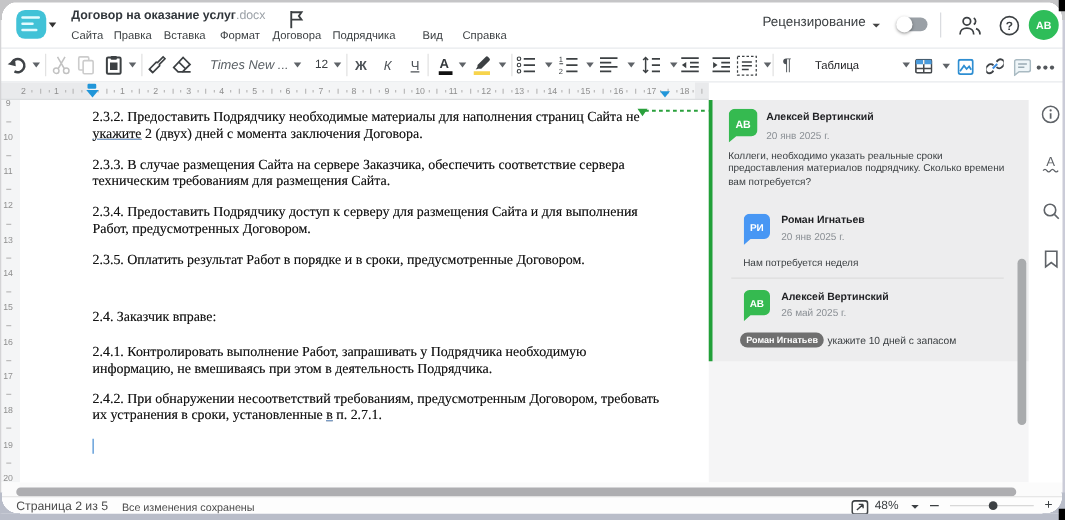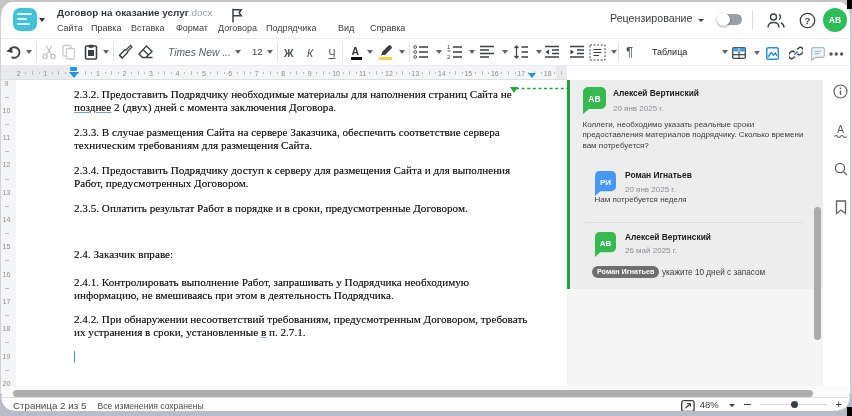--- a/index.html
+++ b/index.html
@@ -318,21 +318,21 @@
     <div class="rnum" style="left:0px;top:325.20000000000005px;width:13px;text-align:center;">18</div>
     <div class="tick" style="left:5px;top:342.35px;width:4px;height:1px;"></div>
     <div class="rnum" style="left:0px;top:352.5px;width:13px;text-align:center;">19</div>
     <div class="tick" style="left:5px;top:369.65px;width:4px;height:1px;"></div>
     <div class="rnum" style="left:0px;top:379.8px;width:13px;text-align:center;">20</div>
   </div>
 
 <div class="abs" style="left:16px;top:80px;width:551px;height:306px;background:#fff;"></div>
 
 <div class="abs" style="left:74px;top:0;width:480px;font-family:'Liberation Serif',serif;font-size:11.15px;line-height:13px;color:#151515;text-shadow:0 0 0.5px rgba(21,21,21,0.55);">
-  <div class="abs" style="top:87.5px;width:480px;">2.3.2. Предоставить Подрядчику необходимые материалы для наполнения страниц Сайта не<br><span style="text-decoration:underline;text-decoration-color:#7a9cc6;">позднее</span> 2 (двух) дней с момента заключения Договора.</div>
+  <div class="abs" style="top:87.5px;width:480px;">2.3.2. Предоставить Подрядчику необходимые материалы для наполнения страниц Сайта не<br><span style="text-decoration:underline;text-decoration-color:#7a9cc6;">укажите</span> 2 (двух) дней с момента заключения Договора.</div>
   <div class="abs" style="top:125.7px;width:480px;">2.3.3. В случае размещения Сайта на сервере Заказчика, обеспечить соответствие сервера<br>техническим требованиям для размещения Сайта.</div>
   <div class="abs" style="top:163.8px;width:480px;">2.3.4. Предоставить Подрядчику доступ к серверу для размещения Сайта и для выполнения<br>Работ, предусмотренных Договором.</div>
   <div class="abs" style="top:201.9px;width:480px;">2.3.5. Оплатить результат Работ в порядке и в сроки, предусмотренные Договором.</div>
   <div class="abs" style="top:248.2px;width:480px;">2.4. Заказчик вправе:</div>
   <div class="abs" style="top:275.9px;width:480px;">2.4.1. Контролировать выполнение Работ, запрашивать у Подрядчика необходимую<br>информацию, не вмешиваясь при этом в деятельность Подрядчика.</div>
   <div class="abs" style="top:313.2px;width:480px;">2.4.2. При обнаружении несоответствий требованиям, предусмотренным Договором, требовать<br>их устранения в сроки, установленные <span style="text-decoration:underline;text-decoration-color:#7a9cc6;">в</span> п. 2.7.1.</div>
 </div>
 
 <div class="abs" style="left:73.7px;top:350.5px;width:1.5px;height:12px;background:#4a8fd3;"></div>
 
@@ -358,21 +358,21 @@
 <div class="abs" style="left:582.5px;top:119.8px;width:225px;font-size:8px;line-height:10.4px;color:#3c4043;">Коллеги, необходимо указать реальные сроки предоставления материалов подрядчику. Сколько времени вам потребуется?</div>
 
 <div class="abs" style="left:595px;top:170.5px;">
   <svg width="21" height="25" viewBox="0 0 21 25">
     <path d="M0 4.6 a4.6 4.6 0 0 1 4.6-4.6 h11.8 a4.6 4.6 0 0 1 4.6 4.6 v11 a4.6 4.6 0 0 1-4.6 4.6 h-11 L0 25 Z" fill="#4897f4"></path>
     <text x="10.5" y="13.6" font-size="8" font-weight="bold" fill="#fff" text-anchor="middle" font-family="Liberation Sans">РИ</text>
   </svg>
 </div>
 <div class="abs" style="left:625px;top:170.3px;font-size:8.4px;font-weight:bold;color:#202124;line-height:10px;">Роман Игнатьев</div>
 <div class="abs" style="left:625px;top:184.8px;font-size:8px;color:#8a8f94;line-height:10px;">20 янв 2025 г.</div>
-<div class="abs" style="left:594.5px;top:195px;font-size:8px;color:#3c4043;line-height:10px;">Нам потребуется неделя</div>
+<div class="abs" style="left:594.5px;top:206px;font-size:8px;color:#3c4043;line-height:10px;">Нам потребуется неделя</div>
 
 <div class="abs" style="left:585px;top:222.3px;width:218px;height:1px;background:#dddddd;"></div>
 
 <div class="abs" style="left:595px;top:231.5px;">
   <svg width="21" height="25" viewBox="0 0 21 25">
     <path d="M0 4.6 a4.6 4.6 0 0 1 4.6-4.6 h11.8 a4.6 4.6 0 0 1 4.6 4.6 v11 a4.6 4.6 0 0 1-4.6 4.6 h-11 L0 25 Z" fill="#35ba50"></path>
     <text x="10.5" y="13.6" font-size="8" font-weight="bold" fill="#fff" text-anchor="middle" font-family="Liberation Sans">АВ</text>
   </svg>
 </div>
 <div class="abs" style="left:625px;top:231.7px;font-size:8.4px;font-weight:bold;color:#202124;line-height:10px;">Алексей Вертинский</div>

